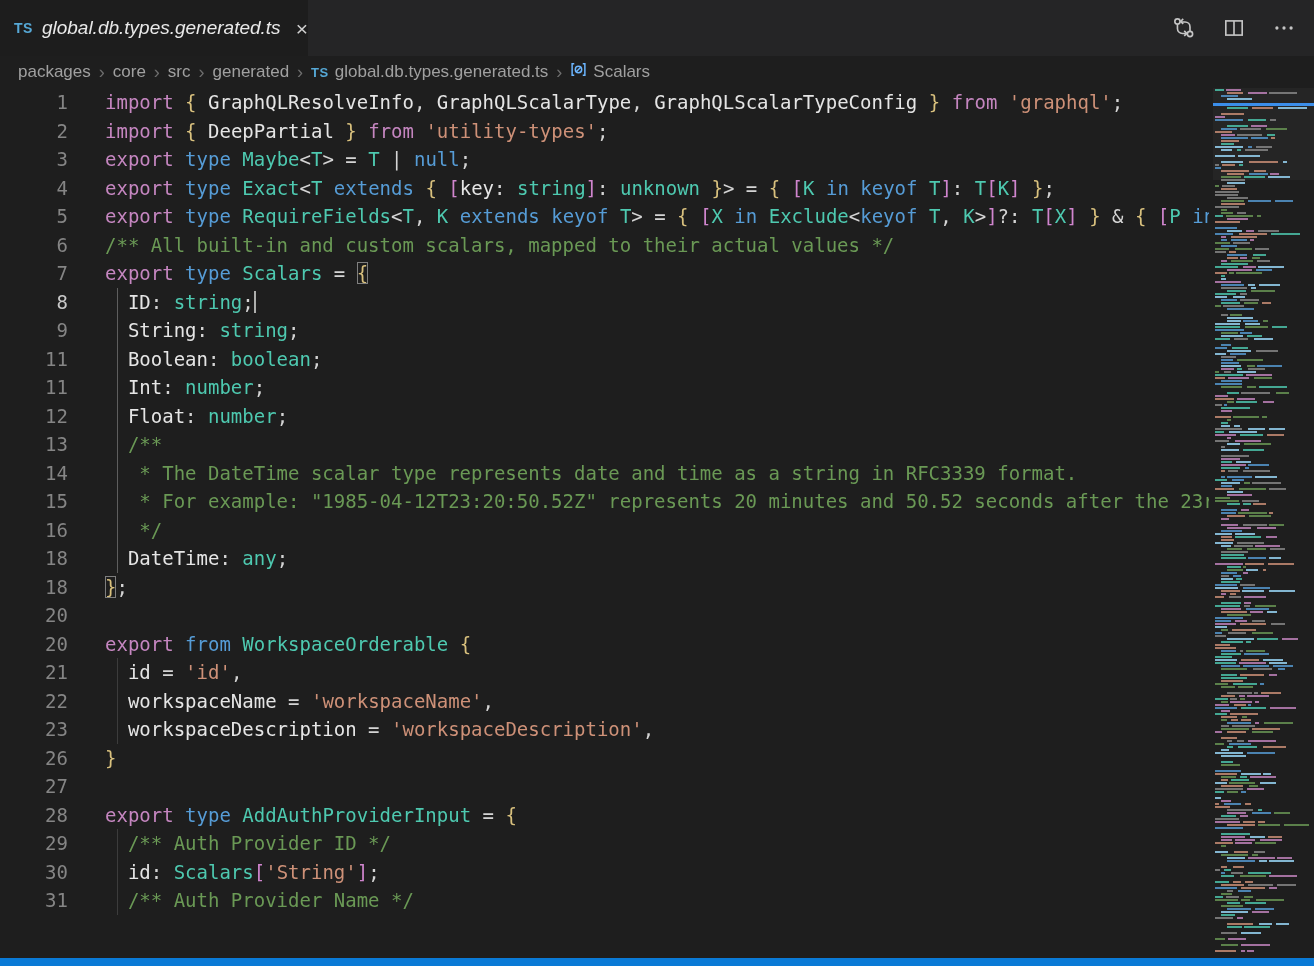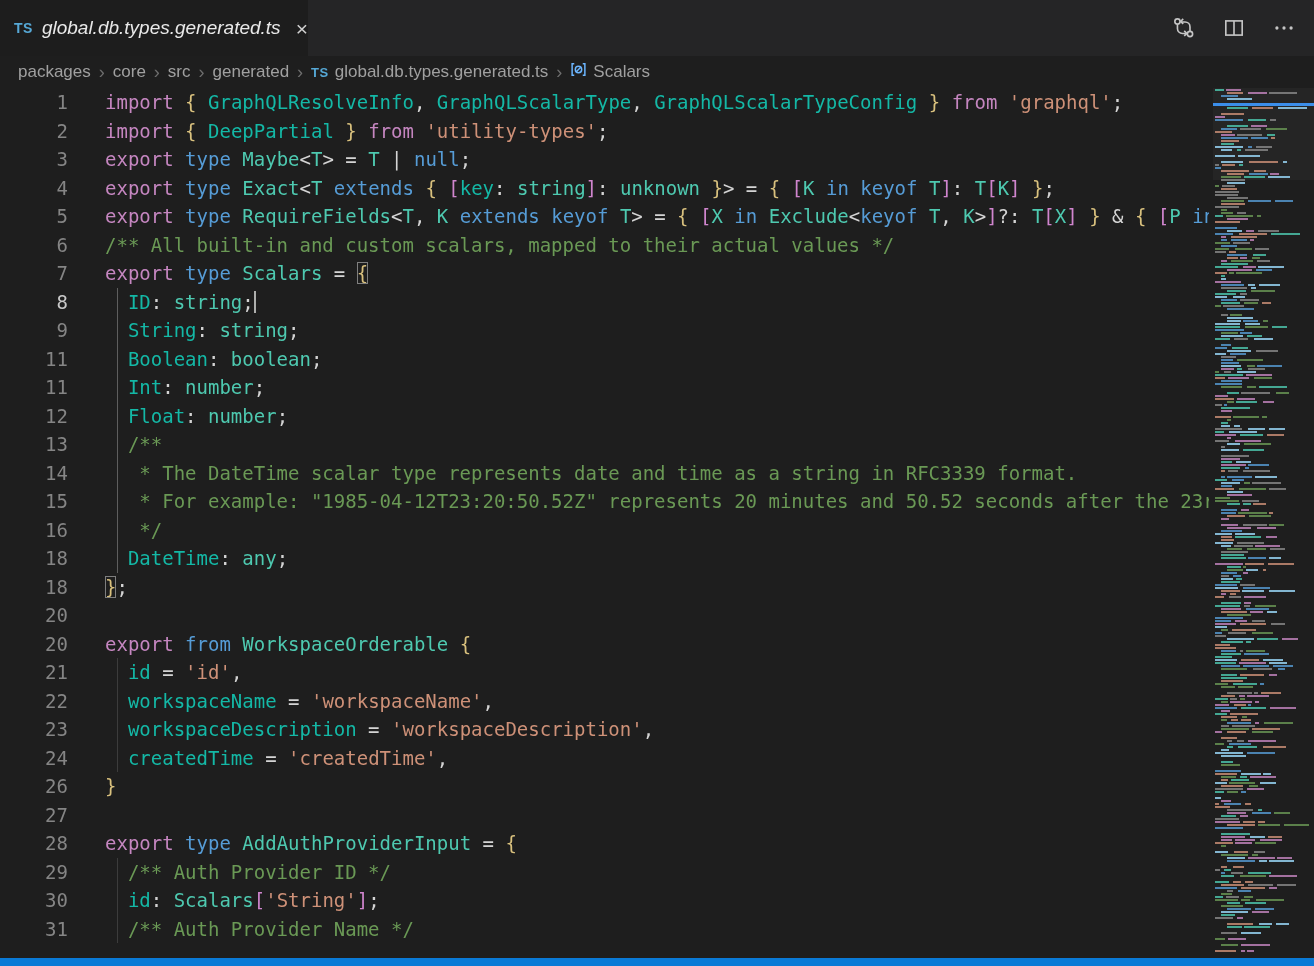--- a/index.html
+++ b/index.html
@@ -33,21 +33,21 @@
   .row { display:flex; height:28.5px; line-height:28.5px; white-space:pre; }
   .ln { width:68px; text-align:right; color:#858585; flex:none; }
   .ln.act { color:#c8c8c8; }
   .lc { margin-left:37px; position:relative; flex:1; overflow:hidden; white-space:pre; color:#d4d4d4; }
   .guide { position:absolute; left:12px; top:0; bottom:0; width:1px; background:#3c3c3c; }
   .guide.active { background:#5e5e5e; }
 
   .tk-k { color:#c586c0; }           
   .tk-b { color:#569cd6; }           
   .tk-t { color:#4ec9b0; }           
-  .tk-v { color:#14b8a6; }           
+  .tk-v { color:#e5e5e5; }           
   .tk-s { color:#ce9178; }           
   .tk-c { color:#6a9955; }           
   .tk-p { color:#d4d4d4; }           
   .tk-g { color:#d9c17e; }           
   .tk-m { color:#d085ce; }           
   .tk-gx { color:#d9c17e; outline:1px solid #7f7f7f; outline-offset:-1px; } 
   .cursor { display:inline-block; width:2px; height:22px; background:#aeafad;
             vertical-align:-4px; }
 
   
@@ -143,21 +143,20 @@
       <div class="row"><div class="ln">14</div><div class="lc"><i class="guide active"></i><span class="tk-c">   * The DateTime scalar type represents date and time as a string in RFC3339 format.</span></div></div>
       <div class="row"><div class="ln">15</div><div class="lc"><i class="guide active"></i><span class="tk-c">   * For example: "1985-04-12T23:20:50.52Z" represents 20 minutes and 50.52 seconds after the 23rd hour of April 12th, 1985 in UTC.</span></div></div>
       <div class="row"><div class="ln">16</div><div class="lc"><i class="guide active"></i><span class="tk-c">   */</span></div></div>
       <div class="row"><div class="ln">18</div><div class="lc"><i class="guide active"></i><span class="tk-p">  </span><span class="tk-v">DateTime</span><span class="tk-p">: </span><span class="tk-t">any</span><span class="tk-p">;</span></div></div>
       <div class="row"><div class="ln">18</div><div class="lc"><span class="tk-gx">}</span><span class="tk-p">;</span></div></div>
       <div class="row"><div class="ln">20</div><div class="lc"></div></div>
       <div class="row"><div class="ln">20</div><div class="lc"><span class="tk-k">export</span><span class="tk-p"> </span><span class="tk-b">from</span><span class="tk-p"> </span><span class="tk-t">WorkspaceOrderable</span><span class="tk-p"> </span><span class="tk-g">{</span></div></div>
       <div class="row"><div class="ln">21</div><div class="lc"><i class="guide normal"></i><span class="tk-p">  </span><span class="tk-v">id</span><span class="tk-p"> = </span><span class="tk-s">'id'</span><span class="tk-p">,</span></div></div>
       <div class="row"><div class="ln">22</div><div class="lc"><i class="guide normal"></i><span class="tk-p">  </span><span class="tk-v">workspaceName</span><span class="tk-p"> = </span><span class="tk-s">'workspaceName'</span><span class="tk-p">,</span></div></div>
       <div class="row"><div class="ln">23</div><div class="lc"><i class="guide normal"></i><span class="tk-p">  </span><span class="tk-v">workspaceDescription</span><span class="tk-p"> = </span><span class="tk-s">'workspaceDescription'</span><span class="tk-p">,</span></div></div>
-      <div class="row"><div class="ln">24</div><div class="lc"><i class="guide normal"></i><span class="tk-p">  </span><span class="tk-v">createdTime</span><span class="tk-p"> = </span><span class="tk-s">'createdTime'</span><span class="tk-p">,</span></div></div>
       <div class="row"><div class="ln">26</div><div class="lc"><span class="tk-g">}</span></div></div>
       <div class="row"><div class="ln">27</div><div class="lc"></div></div>
       <div class="row"><div class="ln">28</div><div class="lc"><span class="tk-k">export</span><span class="tk-p"> </span><span class="tk-b">type</span><span class="tk-p"> </span><span class="tk-t">AddAuthProviderInput</span><span class="tk-p"> = </span><span class="tk-g">{</span></div></div>
       <div class="row"><div class="ln">29</div><div class="lc"><i class="guide normal"></i><span class="tk-c">  /** Auth Provider ID */</span></div></div>
       <div class="row"><div class="ln">30</div><div class="lc"><i class="guide normal"></i><span class="tk-p">  </span><span class="tk-v">id</span><span class="tk-p">: </span><span class="tk-t">Scalars</span><span class="tk-m">[</span><span class="tk-s">'String'</span><span class="tk-m">]</span><span class="tk-p">;</span></div></div>
       <div class="row"><div class="ln">31</div><div class="lc"><i class="guide normal"></i><span class="tk-c">  /** Auth Provider Name */</span></div></div>
     </div>
   <div class="minimap">
     <div class="mm-viewport"></div>
     <div class="mm-curline" style="background: rgb(59, 142, 234);"></div>

